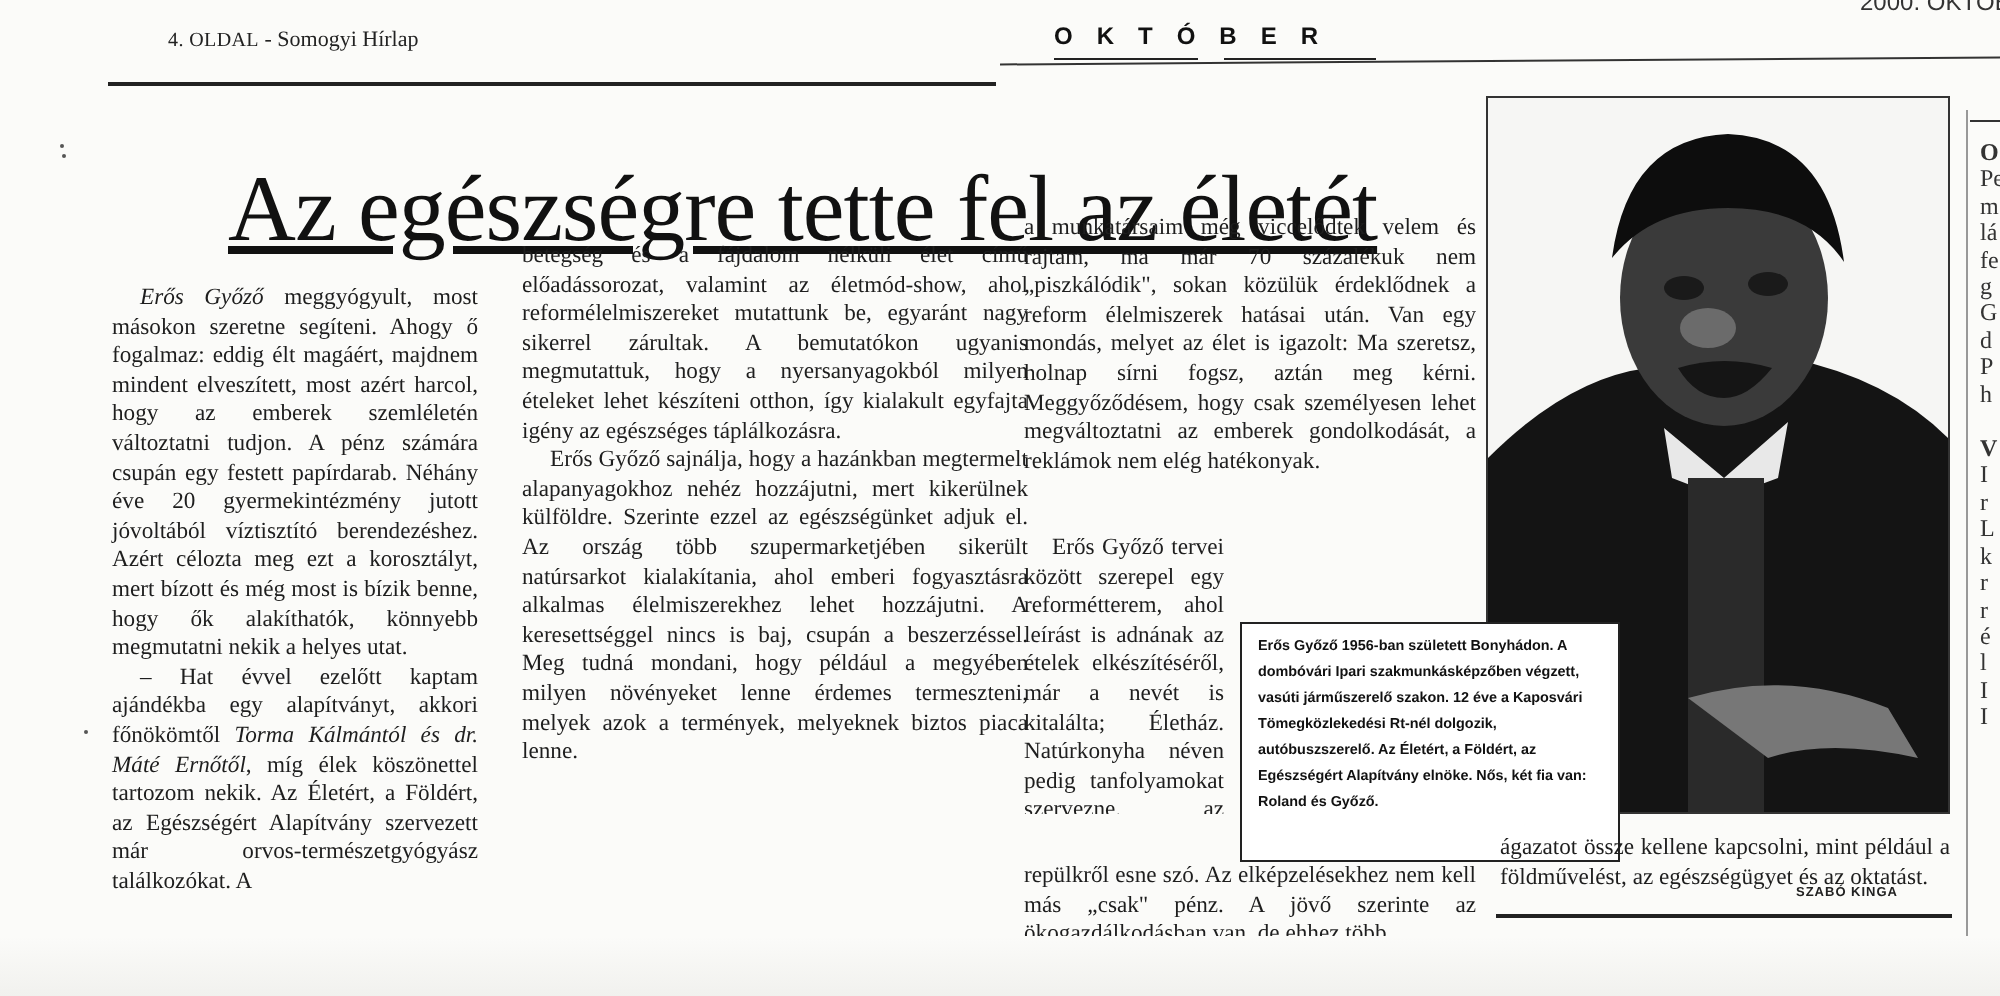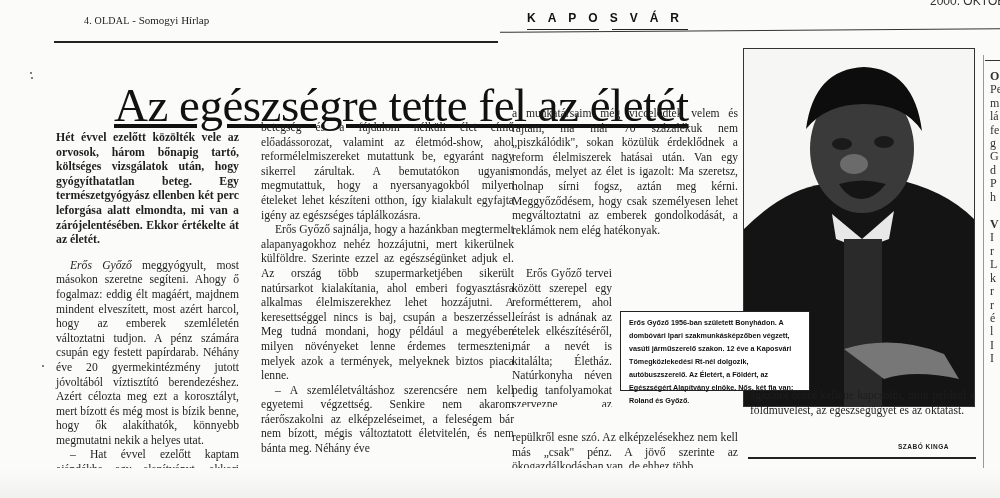--- a/index.html
+++ b/index.html
@@ -22,62 +22,60 @@
     color:#111; white-space:nowrap; letter-spacing:-0.5px; line-height:1;
   }
   .col { font-family:"Liberation Serif", serif; font-size:11.6px; line-height:14.6px; color:#1e1e1e; text-align:justify; }
   .col p { margin:0; }
   .lead { font-weight:bold; font-size:11.8px; line-height:14.6px; }
   .indent { text-indent:14px; }
   .col1 { left:56px; top:130px; width:183px; }
   .col2 { left:261px; top:121px; width:253px; }
   .col3 { left:512px; top:107px; width:226px; }
   .col3c { left:512px; top:412px; width:226px; }
-  .col4 { left:750px; top:389px; width:225px; }
+  .col4 { left:750px; top:417px; width:225px; }
   .byline { left:898px; top:443px; font-family:"Liberation Sans", sans-serif; font-weight:bold; font-size:6.5px; letter-spacing:0.5px; color:#222; }
   .end-rule { left:748px; top:457px; width:228px; height:2px; background:#222; }
   .photo-frame { left:743px; top:48px; width:230px; height:357px; border:1px solid #333; background:#111; overflow:hidden; }
   .caption-box {
-    left:620px; top:311px; width:190px; height:80px; background:#fff; border:1.5px solid #222;
+    left:620px; top:311px; width:190px; height:120px; background:#fff; border:1.5px solid #222;
     font-family:"Liberation Sans", sans-serif; font-weight:bold; font-size:7.2px; line-height:13px;
     padding:4px 8px; box-sizing:border-box; color:#111;
   }
   .right-col { left:990px; top:70px; width:12px; font-family:"Liberation Serif", serif; font-size:12px; line-height:13.4px; color:#333; overflow:hidden; }
   .right-vline { left:983px; top:55px; width:1px; height:420px; background:#999; }
   .right-topline { left:985px; top:60px; width:15px; height:1px; background:#333; }
   .scan-noise { left:0; top:468px; width:1000px; height:30px; background:linear-gradient(#fbfbf9,#f1f1ee); }
   .dot { width:2px; height:2px; background:#555; border-radius:1px; }
 </style>
 </head>
 <body>
 
 <div class="abs header-left">
   <span class="pg">4. OLDAL</span>
   <span>-</span>
   <span>Somogyi Hírlap</span>
 </div>
 <div class="abs rule-left"></div>
 <div class="abs rule-right"></div>
-<div class="abs section-label">KAPOSVÁR</div>
+<div class="abs section-label">OKTÓBER</div>
 <div class="abs section-underline"></div>
 <div class="abs section-underline2"></div>
 <div class="abs date">2000. OKTÓBER</div>
 
 <h1 class="abs headline" style="margin:14px;text-decoration:underline;">Az egészségre tette fel az életét</h1>
 
 <div class="abs col col1">
-  <p class="lead">Hét évvel ezelőtt közölték vele az orvosok, három bőnapig tartó, költséges vizsgálatok után, hogy gyógyíthatatlan beteg. Egy természetgyógyász ellenben két perc leforgása alatt elmondta, mi van a zárójelentésében. Ekkor értékelte át az életét.</p>
   <p class="indent" style="margin-top:12px;"><i>Erős Győző</i><span> meggyógyult, most másokon szeretne segíteni. Ahogy ő fogalmaz: eddig élt magáért, majdnem mindent elveszített, most azért harcol, hogy az emberek szemléletén változtatni tudjon. A pénz számára csupán egy festett papírdarab. Néhány éve 20 gyermekintézmény jutott jóvoltából víztisztító berendezéshez. Azért célozta meg ezt a korosztályt, mert bízott és még most is bízik benne, hogy ők alakíthatók, könnyebb megmutatni nekik a helyes utat.</span></p>
   <p class="indent"><span>– Hat évvel ezelőtt kaptam ajándékba egy alapítványt, akkori főnökömtől </span><i>Torma Kálmántól és dr. Máté Ernőtől</i><span>, míg élek köszönettel tartozom nekik. Az Életért, a Földért, az Egészségért Alapítvány szervezett már orvos-természetgyógyász találkozókat. A</span></p>
 </div>
 
 <div class="abs col col2">
   <p>betegség és a fájdalom nélküli élet című előadássorozat, valamint az életmód-show, ahol reformélelmiszereket mutattunk be, egyaránt nagy sikerrel zárultak. A bemutatókon ugyanis megmutattuk, hogy a nyersanyagokból milyen ételeket lehet készíteni otthon, így kialakult egyfajta igény az egészséges táplálkozásra.</p>
   <p class="indent">Erős Győző sajnálja, hogy a hazánkban megtermelt alapanyagokhoz nehéz hozzájutni, mert kikerülnek külföldre. Szerinte ezzel az egészségünket adjuk el. Az ország több szupermarketjében sikerült natúrsarkot kialakítania, ahol emberi fogyasztásra alkalmas élelmiszerekhez lehet hozzájutni. A keresettséggel nincs is baj, csupán a beszerzéssel. Meg tudná mondani, hogy például a megyében milyen növényeket lenne érdemes termeszteni, melyek azok a termények, melyeknek biztos piaca lenne.</p>
-  <p class="indent">– A szemléletváltáshoz szerencsére nem kell egyetemi végzettség. Senkire nem akarom ráerőszakolni az elképzeléseimet, a feleségem bár nem bízott, mégis változtatott életvitelén, és nem bánta meg. Néhány éve</p>
 </div>
 
 <div class="abs col col3">
   <p>a munkatársaim még viccelődtek velem és rajtam, ma már 70 százalékuk nem „piszkálódik", sokan közülük érdeklődnek a reform élelmiszerek hatásai után. Van egy mondás, melyet az élet is igazolt: Ma szeretsz, holnap sírni fogsz, aztán meg kérni. Meggyőződésem, hogy csak személyesen lehet megváltoztatni az emberek gondolkodását, a reklámok nem elég hatékonyak.</p>
 </div>
 <div class="abs col" style="left:512px; top:267px; width:226px;">
   
 </div>
 <div class="abs col" style="left:512px; top:267px; width:100px; height:140px; overflow:hidden;">
   <p class="indent">Erős Győző tervei között szerepel egy reformétterem, ahol leírást is adnának az ételek elkészítéséről, már a nevét is kitalálta; Életház. Natúrkonyha néven pedig tanfolyamokat szervezne, az előadásokon a bio- és natúrélelmiszerek hatásairól, egészségmegőrző szerepükről esne szó. Az elképzelésekhez nem kell más „csak" pénz. A jövő szerinte az ökogazdálkodásban van, de ehhez több</p>

